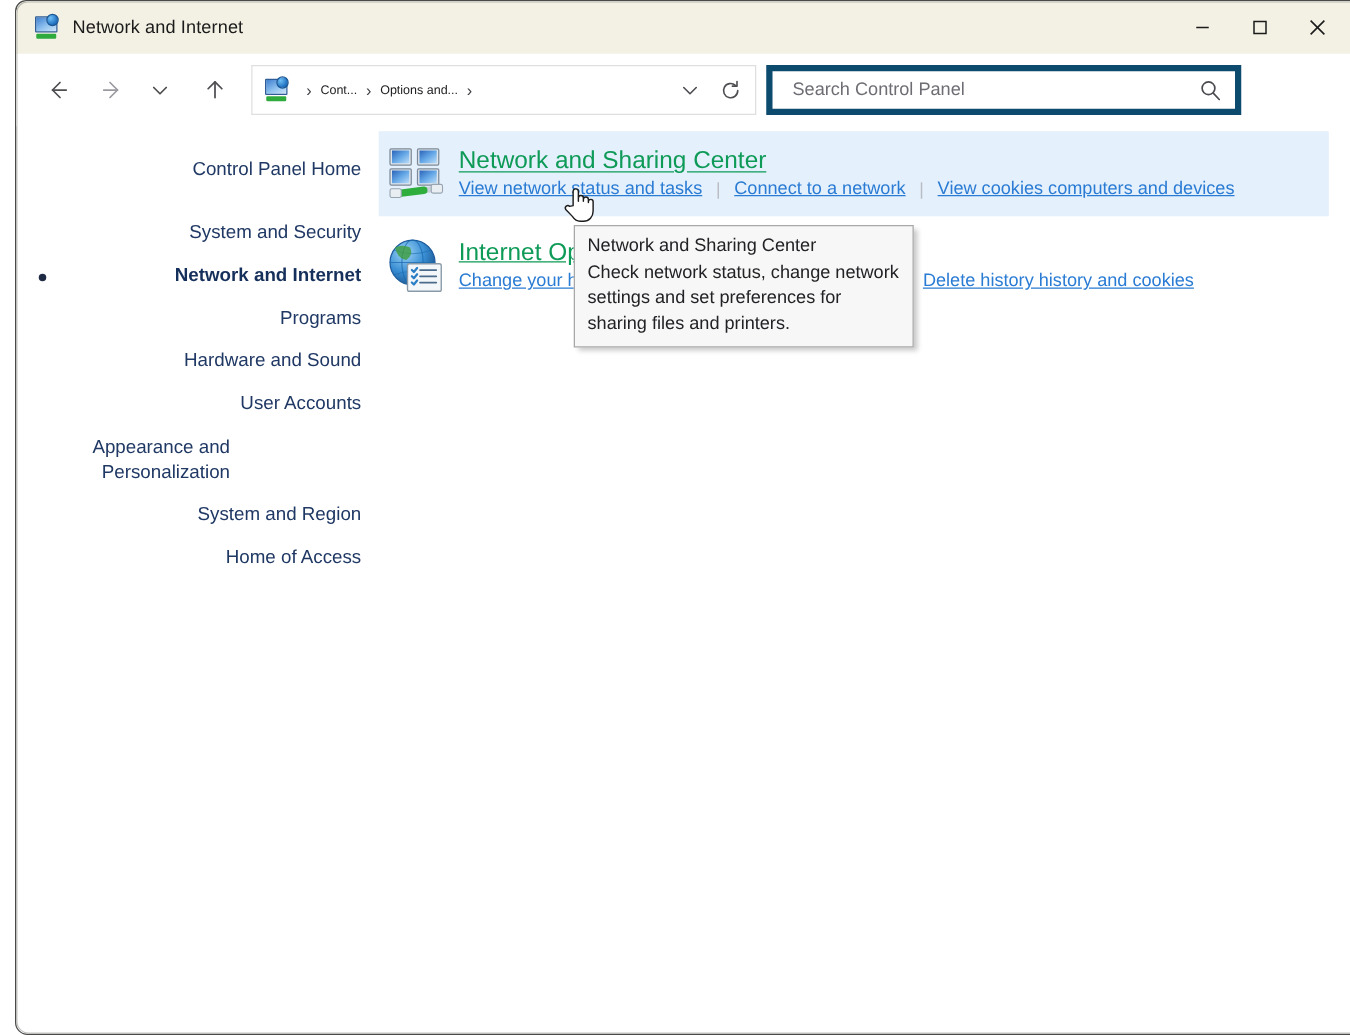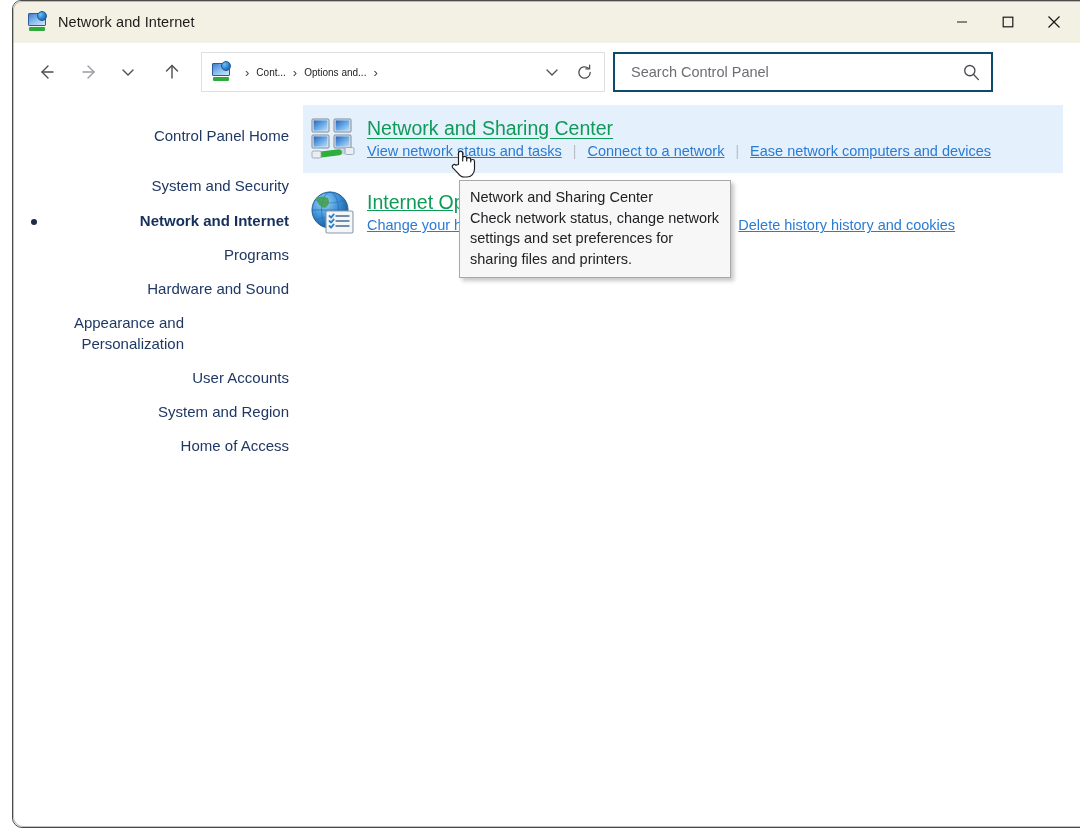--- a/index.html
+++ b/index.html
@@ -93,21 +93,21 @@
   .addr-spacer { flex: 1 1 auto; }
   .addr-btn {
     width: 32px; height: 34px;
     display: flex; align-items: center; justify-content: center;
     color: #4e4e52;
   }
 
   .searchbox {
     width: 380px; height: 40px;
     margin-left: 8px;
-    border: 2px solid #0c4a6e;
+    border: 5px solid #0c4a6e;
     background: #fff;
     display: flex; align-items: center;
     padding: 0 10px 0 16px;
   }
   .searchbox input {
     flex: 1 1 auto;
     border: none; outline: none;
     font-family: "Liberation Sans", sans-serif;
     font-size: 14.5px;
     color: #33333a;
@@ -324,25 +324,25 @@
       <div class="side-item current">
         <span class="bullet"></span>
         <span>Network and Internet</span>
       </div>
       <div class="side-item">
         <span>Programs</span>
       </div>
       <div class="side-item">
         <span>Hardware and Sound</span>
       </div>
+      <div class="side-item">
+        <span>User Accounts</span>
+      </div>
       <div class="side-item" style="max-width:185px;">
         <span>Appearance and Personalization</span>
-      </div>
-      <div class="side-item">
-        <span>User Accounts</span>
       </div>
       <div class="side-item">
         <span>System and Region</span>
       </div>
       <div class="side-item">
         <span>Home of Access</span>
       </div>
     </div>
 
     <div class="main">
@@ -373,21 +373,21 @@
             </defs>
           </svg>
         </div>
         <div class="cat-body">
           <a class="cat-title hovered" href="#">Network and Sharing Center</a>
           <div class="cat-links">
             <a class="cat-link" href="#">View network status and tasks</a>
             <span class="link-sep">|</span>
             <a class="cat-link" href="#">Connect to a network</a>
             <span class="link-sep">|</span>
-            <a class="cat-link" href="#">Ease network computers and devices</a>
+            <a class="cat-link" href="#">View cookies computers and devices</a>
           </div>
         </div>
       </div>
 
       <div class="cat-row" style="margin-top:6px;">
         <div class="cat-icon">
           <svg width="48" height="48" viewBox="0 0 48 48">
             <circle cx="21" cy="21" r="18" fill="url(#gg)" stroke="#1d5b9c" stroke-width="1"></circle>
             <path d="M3.3 21 H38.7" stroke="#1c6bb0" stroke-width="0.9" opacity=".75" fill="none"></path>
             <ellipse cx="21" cy="21" rx="8.5" ry="18" fill="none" stroke="#1c6bb0" stroke-width="0.9" opacity=".75"></ellipse>

